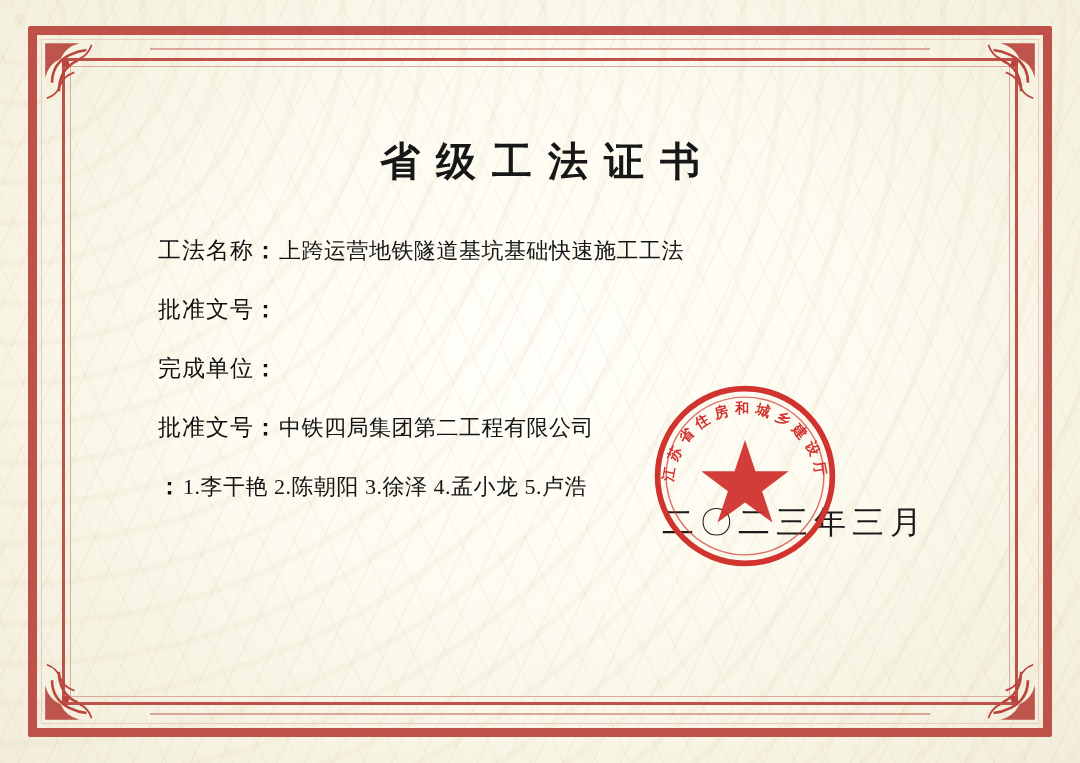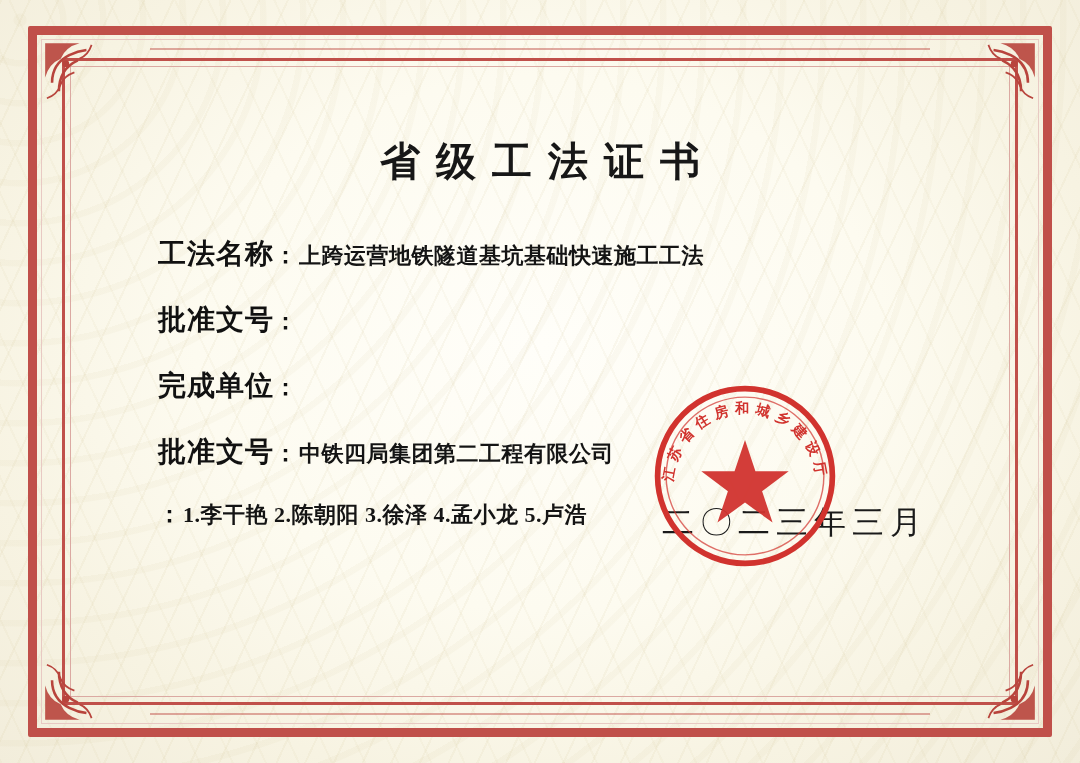--- a/index.html
+++ b/index.html
@@ -115,38 +115,37 @@
     margin-top: 46px;
     padding-left: 48px;
   }
 
   .field-row {
     display: flex;
     align-items: baseline;
     margin-bottom: 28px;
   }
   .field-label {
-    font-size: 28px;
-    font-weight: bold;
+    font-size: 23px;
+    font-weight: normal;
     color: #111;
     white-space: nowrap;
     letter-spacing: 1px;
   }
   .field-colon {
     font-size: 23px;
     font-weight: bold;
     color: #111;
     margin-right: 2px;
   }
   .field-value {
     font-size: 22px;
     color: #141414;
     letter-spacing: 0.5px;
     font-family: "Liberation Serif", serif;
-    font-weight: bold;
   }
   .field-value.latin {
     font-size: 21px;
     letter-spacing: 0.2px;
   }
 
   
   .date-line {
     position: absolute;
     right: 42px;

